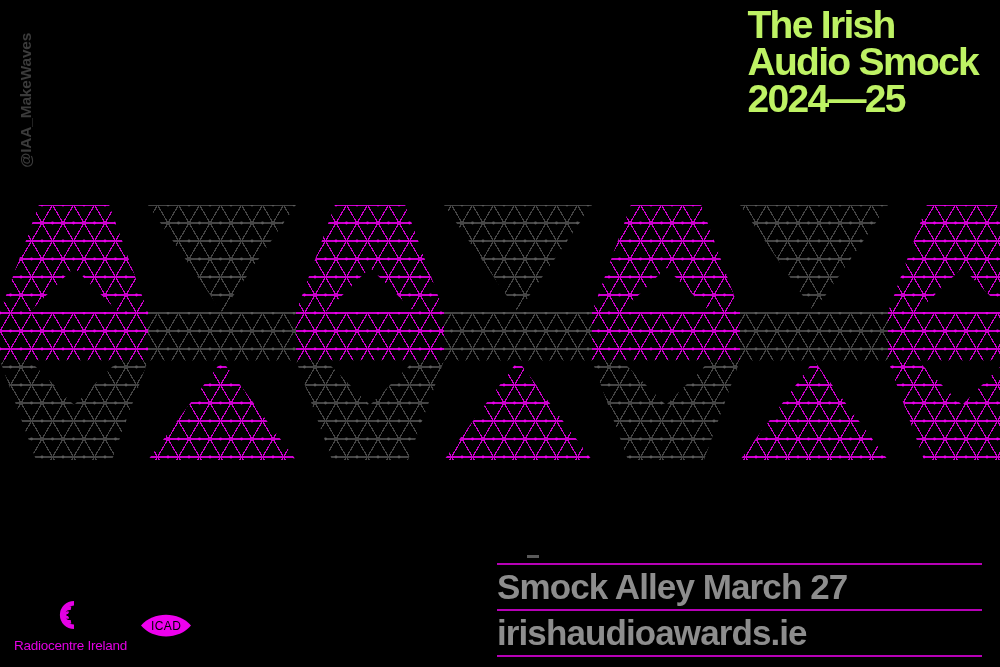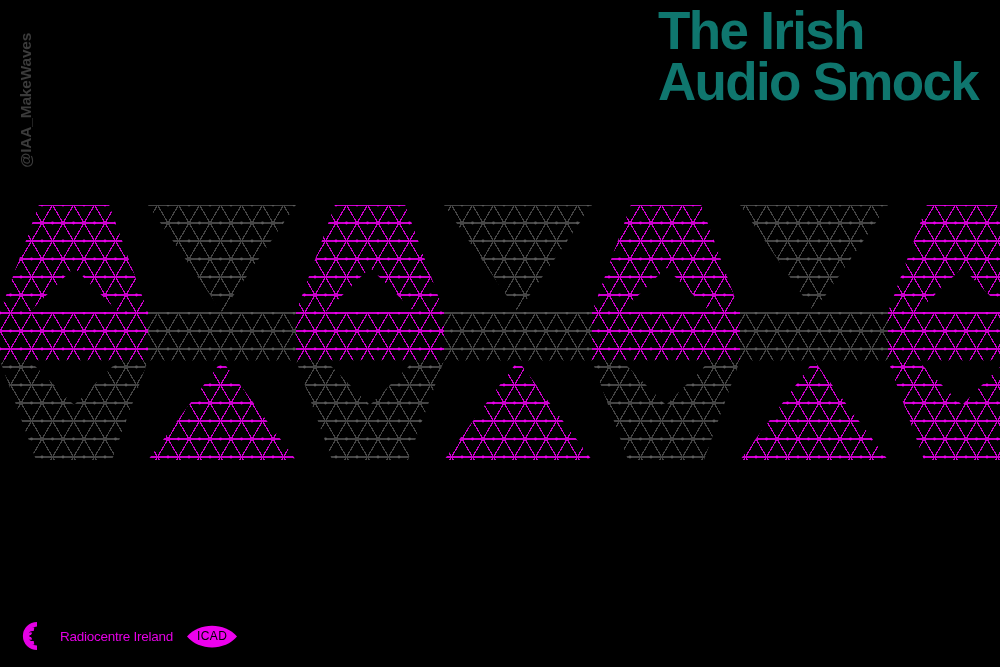--- a/index.html
+++ b/index.html
@@ -44,22 +44,22 @@
     line-height: 1;
   }
 
   
   #headline {
     position: absolute;
     right: 22px;
     top: 6px;
     z-index: 6;
     text-align: left;
-    color: #0f766e;
-    font-size: 53px;
+    color: #bef264;
+    font-size: 39px;
     font-weight: bold;
     line-height: 0.955;
     letter-spacing: -1.7px;
     white-space: nowrap;
   }
   #headline .hl {
     display: block;
   }
 
   
@@ -110,20 +110,21 @@
     bottom: 14px;
     z-index: 6;
     display: flex;
     align-items: center;
     gap: 13px;
   }
   #radiocentre {
     display: flex;
     align-items: center;
     gap: 6px;
+    flex-direction: column;
   }
   #radiocentre-label {
     color: #e400e4;
     font-size: 13.5px;
     font-weight: normal;
     letter-spacing: -0.25px;
     white-space: nowrap;
   }
   #icad-badge {
     position: relative;
@@ -227,22 +228,31 @@
         <polygon points="917.60,360.55 1006.40,360.55 962.00,404.95" fill="#000000"></polygon>
         <polygon points="1110.00,360.55 1184.00,460.00 1036.00,460.00" fill="url(#mesh-g)"></polygon>
         <polygon points="1184.00,360.55 1332.00,360.55 1295.97,460.00 1220.03,460.00" fill="url(#mesh-m)"></polygon>
         <polygon points="1213.60,360.55 1302.40,360.55 1258.00,404.95" fill="#000000"></polygon>
       </g>
   </svg>
 
   <div id="headline">
     <span class="hl">The Irish</span>
     <span class="hl">Audio Smock</span>
-  </div>
-
+    <span class="hl">2024—25</span>
+  </div>
+
+  <div id="footer-info">
+    <div id="tick"></div>
+    <div class="rule"></div>
+    <div class="info-line">Smock Alley March 27</div>
+    <div class="rule"></div>
+    <div class="info-line">irishaudioawards.ie</div>
+    <div class="rule"></div>
+  </div>
 
   <div id="logos">
 
     <div id="radiocentre">
       <svg width="40" height="34" viewBox="0 0 40 34">
         <g fill="none" stroke="#e400e4" stroke-linecap="butt">
           <path d="M23,5.2 A11.8,11.8 0 1 0 23,28.8" stroke-width="4.6"></path>
           <path d="M20,10.2 A6.9,6.9 0 1 0 20,23.8" stroke-width="3.6"></path>
           <path d="M17.6,14.9 A2.4,2.4 0 1 0 17.6,19.1" stroke-width="2.6"></path>
         </g>

